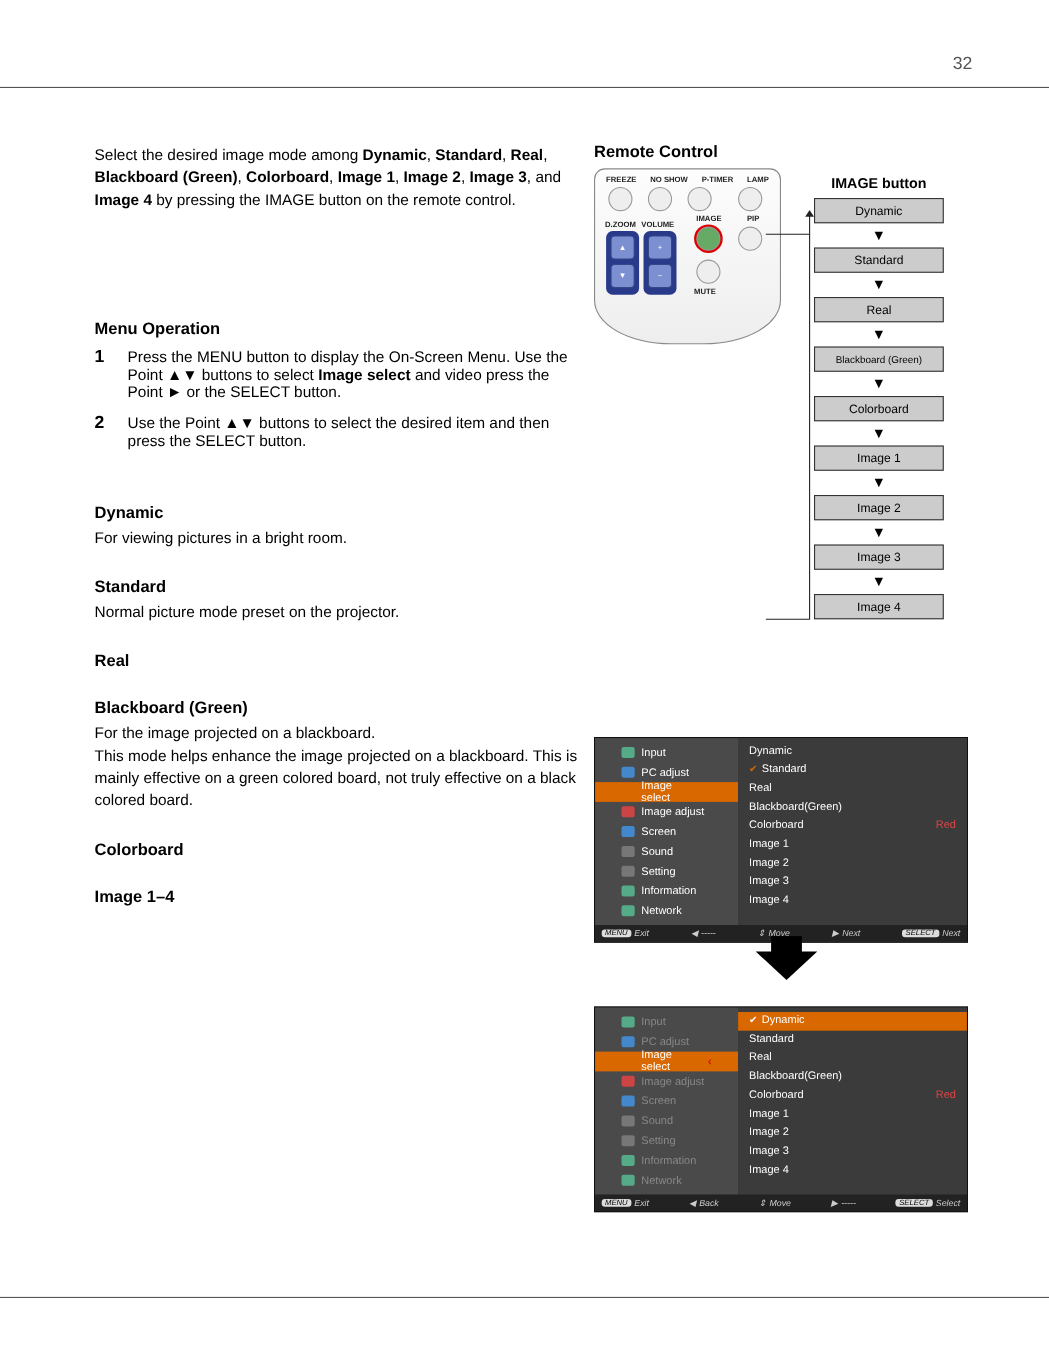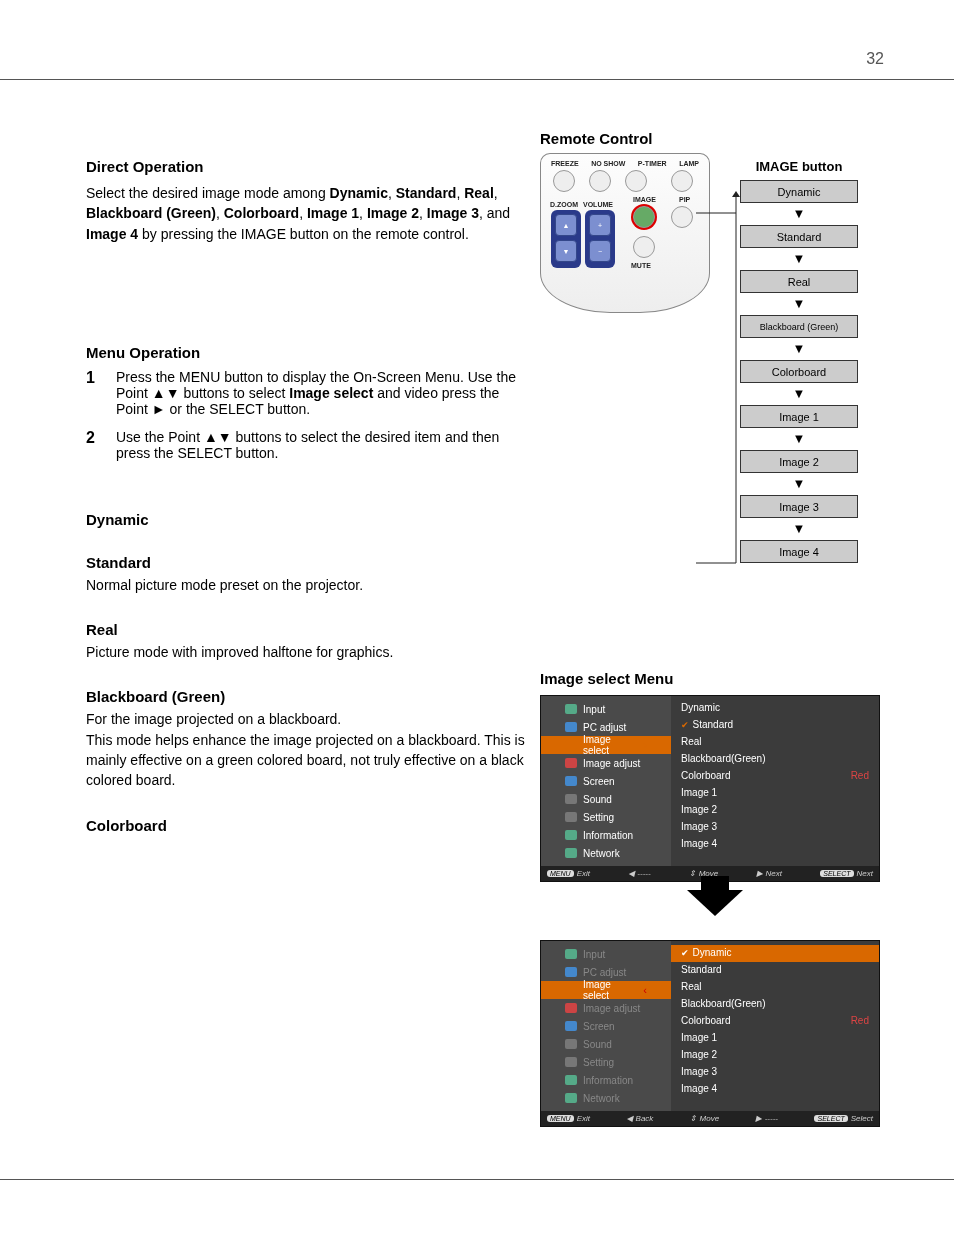--- a/index.html
+++ b/index.html
@@ -121,21 +121,20 @@
   .osd2-left .osd-item { color:#888; }
   .osd2-left .osd-item.hi { background:#d96800; color:#fff; }
 </style>
 </head>
 <body>
 
 <div class="page-number">32</div>
 <div class="header-rule"></div>
 
 <div class="left-col">
-  <div class="remote-sub">Direct Operation</div>
   <p>
     <span>Select the desired image mode among </span>
     <span class="bold-term">Dynamic</span>, <span class="bold-term">Standard</span>,
     <span class="bold-term">Real</span>, <span class="bold-term">Blackboard (Green)</span>,
     <span class="bold-term">Colorboard</span>, <span class="bold-term">Image 1</span>,
     <span class="bold-term">Image 2</span>, <span class="bold-term">Image 3</span><span>, and </span><span class="bold-term">Image 4</span><span> by pressing the IMAGE button on the remote control.</span>
   </p>
 
   <div class="menu-ops">
     <div class="remote-sub">Menu Operation</div>
@@ -148,38 +147,39 @@
       </div>
     </div>
     <div class="step">
       <div class="step-num">2</div>
       <div class="step-body">Use the Point ▲▼ buttons to select  the desired item and then press the SELECT button.</div>
     </div>
   </div>
 
   <div class="mode-block" style="margin-top:50px;">
     <div class="mode-title">Dynamic</div>
+    <p>For viewing pictures in a bright room.</p>
   </div>
   <div class="mode-block">
     <div class="mode-title">Standard</div>
     <p>Normal picture mode preset on the projector.</p>
   </div>
   <div class="mode-block">
     <div class="mode-title">Real</div>
-    <p>Picture mode with improved halftone for graphics.</p>
   </div>
   <div class="mode-block">
     <div class="mode-title">Blackboard (Green)</div>
     <p style="white-space:pre-line;">For the image projected on a blackboard.
 This mode helps enhance the image projected on a blackboard. This is mainly effective on a green colored board, not truly effective on a black colored board.</p>
   </div>
   <div class="mode-block">
     <div class="mode-title">Colorboard</div>
   </div>
   <div class="mode-block">
+    <div class="mode-title">Image 1–4</div>
   </div>
 </div>
 
 <div class="right-col">
   <div class="remote-title">Remote Control</div>
 
   <div class="remote-box">
     <div class="remote-body">
       <div class="remote-labels-row">
         <span>FREEZE</span>
@@ -235,21 +235,20 @@
         <div class="flow-arrow">▼</div>
         <div class="flow-box">Image 3</div>
         <div class="flow-arrow">▼</div>
         <div class="flow-box">Image 4</div>
       </div>
     </div>
   </div>
 </div>
 
 <div class="osd-wrap">
-  <div class="osd-title">Image select Menu</div>
 
   <div class="osd">
     <div class="osd-body">
       <div class="osd-left">
         <div class="osd-item">
             <span class="sq green"></span>
             <span>Input</span>
           </div>
         <div class="osd-item">
             <span class="sq blue"></span>

